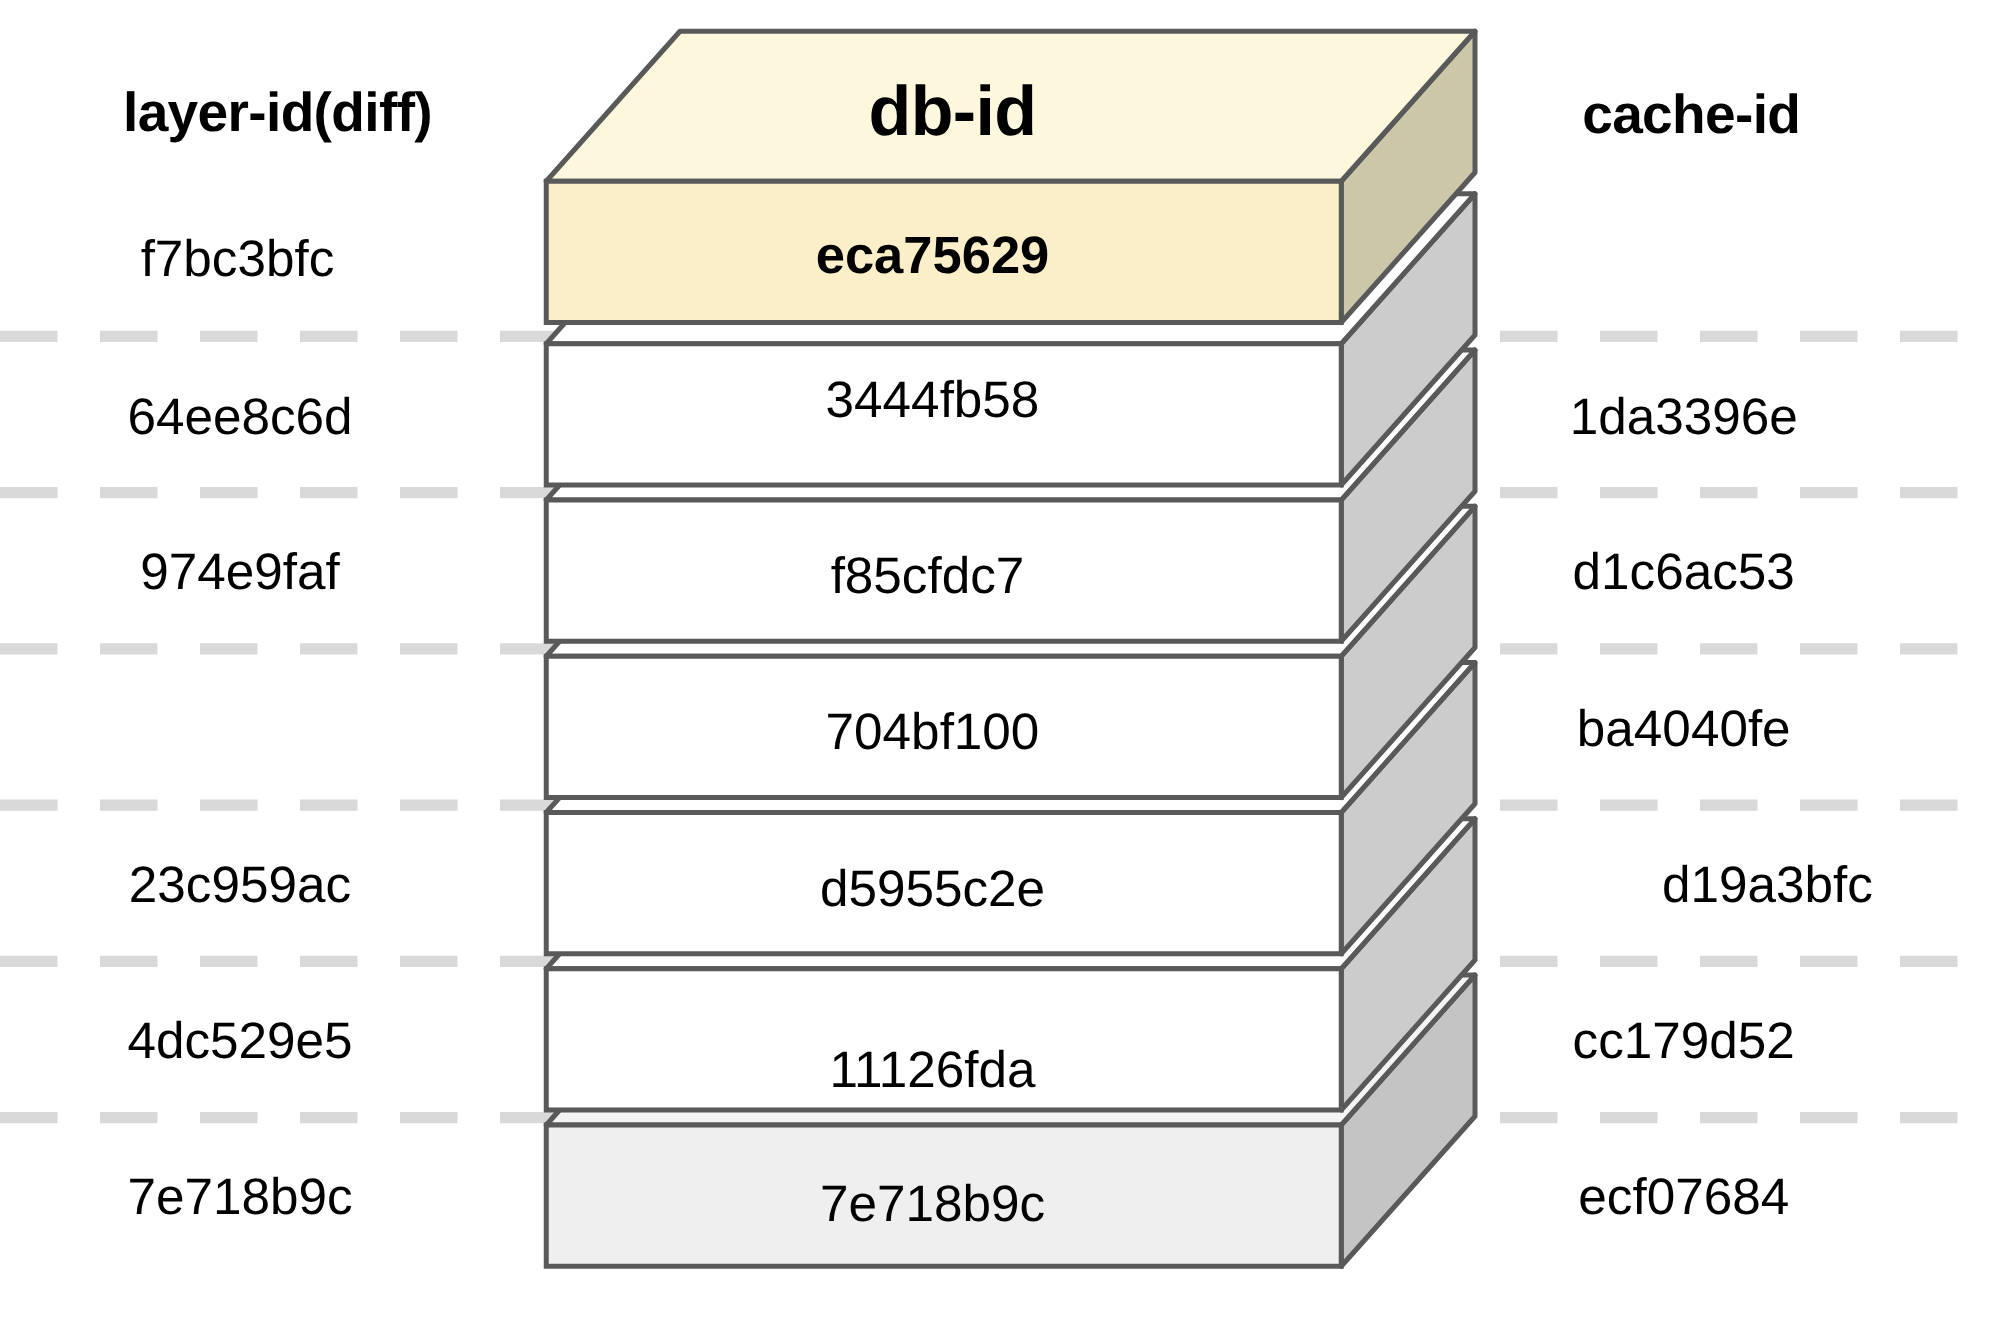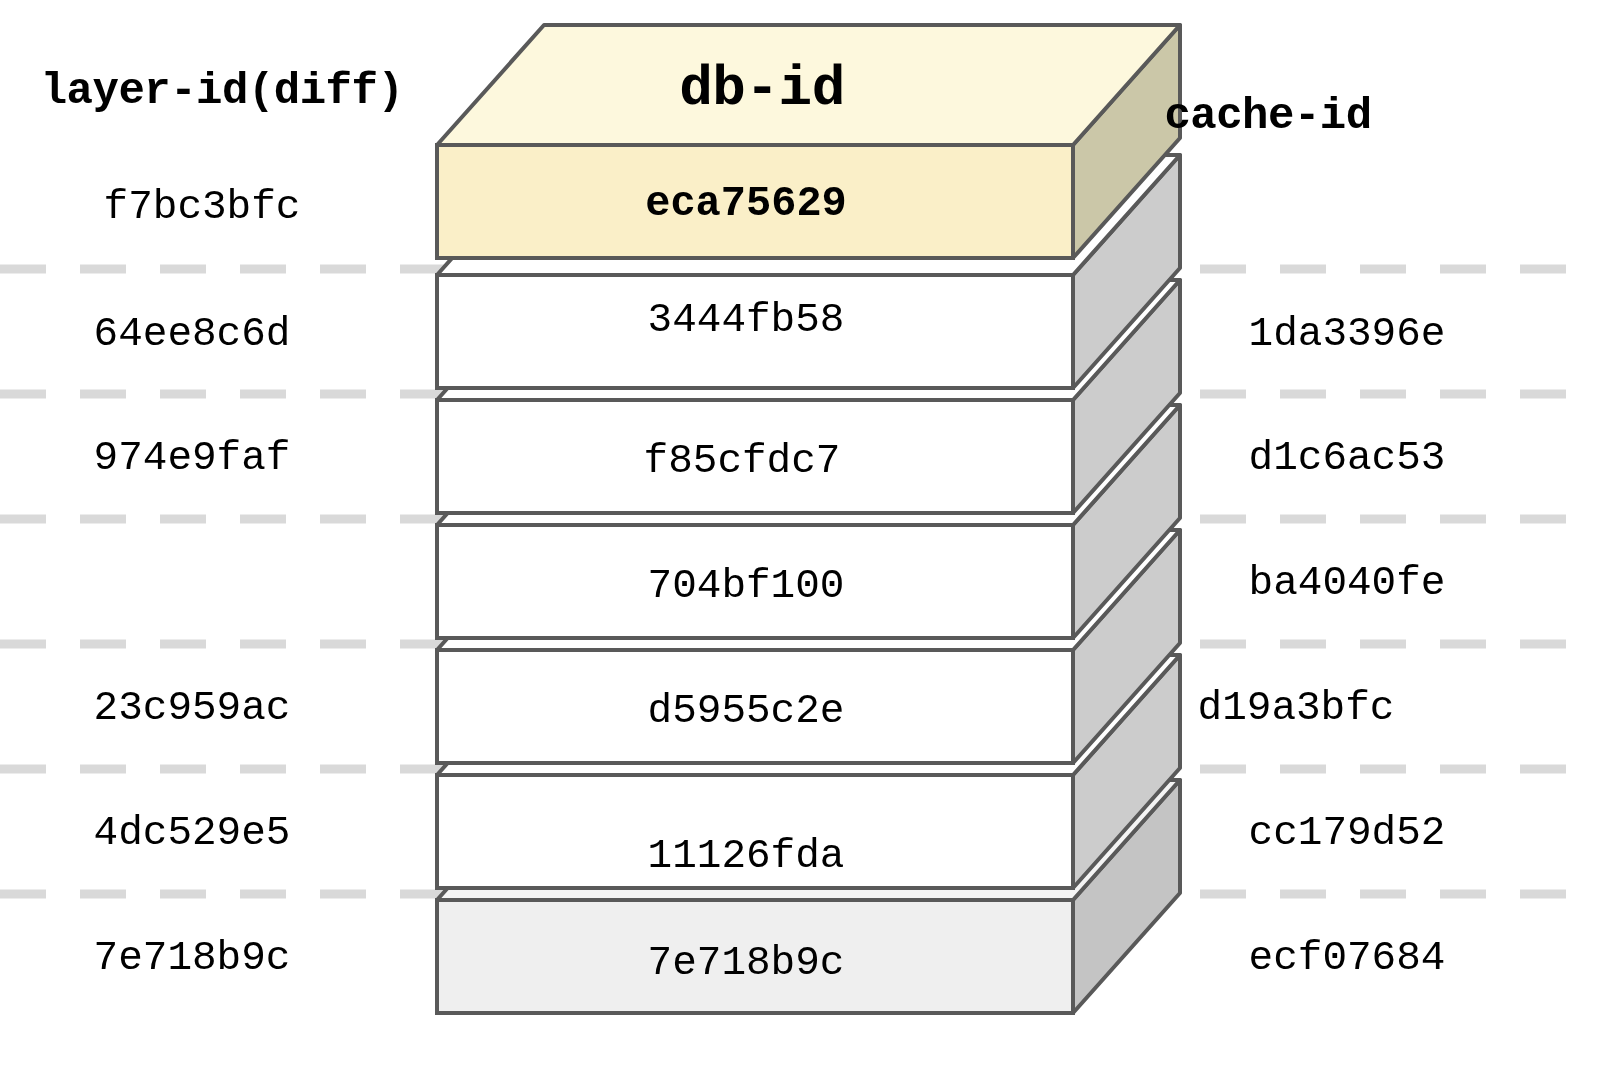--- a/index.html
+++ b/index.html
@@ -24,21 +24,21 @@
     position: absolute;
     left: 0; top: 0;
     width: 1600px;
     height: 1071px;
     display: block;
   }
   .txt {
     position: absolute;
     white-space: nowrap;
     color: #000000;
-    font-family: Liberation Mono, monospace;
+    font-family: Liberation Sans, sans-serif;
     line-height: 1;
     text-align: center;
   }
   .col-header {
     font-size: 44px;
     font-weight: 700;
     letter-spacing: -0.5px;
   }
   .col-value {
     font-size: 41px;
@@ -119,39 +119,39 @@
       <polygon points="437,145 1073,145 1180,25 544,25" fill="#fdf8dd" stroke="#595959" stroke-width="4" stroke-linejoin="round"></polygon>
       <rect x="437" y="145" width="636" height="113" fill="#faefc8" stroke="#595959" stroke-width="4"></rect>
     </g>
 
   </svg>
 
   <div class="txt col-header center-anchor" style="left:222px; top:91px;">layer-id(diff)</div>
 
   <div class="txt box-header center-anchor" style="left:762px; top:89px;">db-id</div>
 
-  <div class="txt col-header center-anchor" style="left:1268px; top:92px;margin-top:24px;">cache-id</div>
+  <div class="txt col-header center-anchor" style="left:1353px; top:92px;">cache-id</div>
 
-  <div class="txt col-value center-anchor" style="left:190px; top:207px;margin-left:12px;">f7bc3bfc</div>
+  <div class="txt col-value center-anchor" style="left:190px; top:207px;">f7bc3bfc</div>
   <div class="txt box-value accent center-anchor" style="left:746px; top:204px;">eca75629</div>
 
   <div class="txt col-value center-anchor" style="left:192px; top:334px;">64ee8c6d</div>
   <div class="txt box-value center-anchor" style="left:746px; top:320px;">3444fb58</div>
   <div class="txt col-value center-anchor" style="left:1347px; top:334px;">1da3396e</div>
 
   <div class="txt col-value center-anchor" style="left:192px; top:458px;">974e9faf</div>
   <div class="txt box-value center-anchor" style="left:742px; top:461px;">f85cfdc7</div>
   <div class="txt col-value center-anchor" style="left:1347px; top:458px;">d1c6ac53</div>
 
   <div class="txt box-value center-anchor" style="left:746px; top:586px;">704bf100</div>
   <div class="txt col-value center-anchor" style="left:1347px; top:583px;">ba4040fe</div>
 
   <div class="txt col-value center-anchor" style="left:192px; top:708px;">23c959ac</div>
   <div class="txt box-value center-anchor" style="left:746px; top:711px;">d5955c2e</div>
-  <div class="txt col-value center-anchor" style="left:1296px; top:708px;">d19a3bfc</div>
+  <div class="txt col-value center-anchor" style="left:1414px; top:708px;">d19a3bfc</div>
 
   <div class="txt col-value center-anchor" style="left:192px; top:833px;">4dc529e5</div>
   <div class="txt box-value center-anchor" style="left:746px; top:856px;">11126fda</div>
   <div class="txt col-value center-anchor" style="left:1347px; top:833px;">cc179d52</div>
 
   <div class="txt col-value center-anchor" style="left:192px; top:958px;">7e718b9c</div>
   <div class="txt box-value center-anchor" style="left:746px; top:963px;">7e718b9c</div>
   <div class="txt col-value center-anchor" style="left:1347px; top:958px;">ecf07684</div>
 
 </div>

